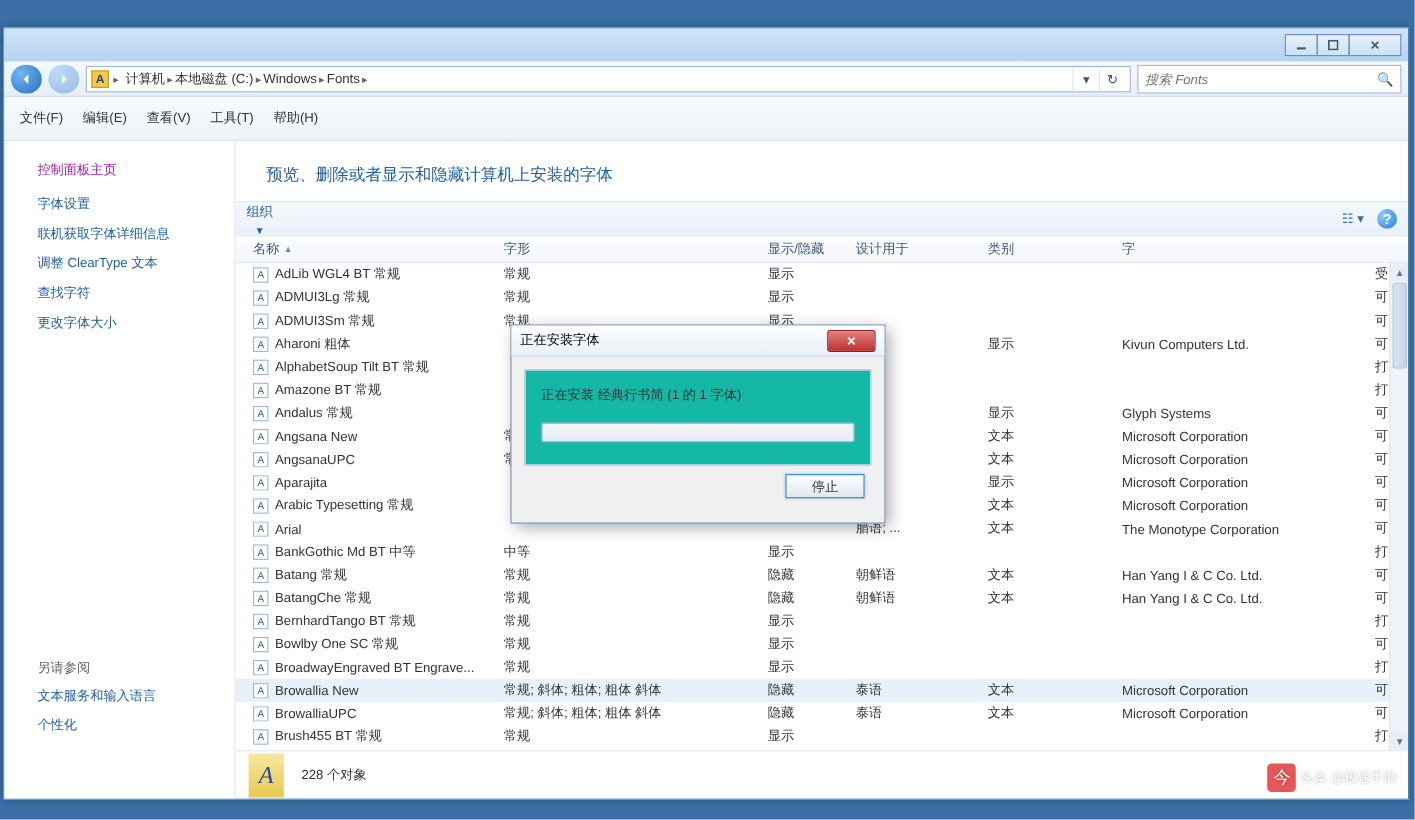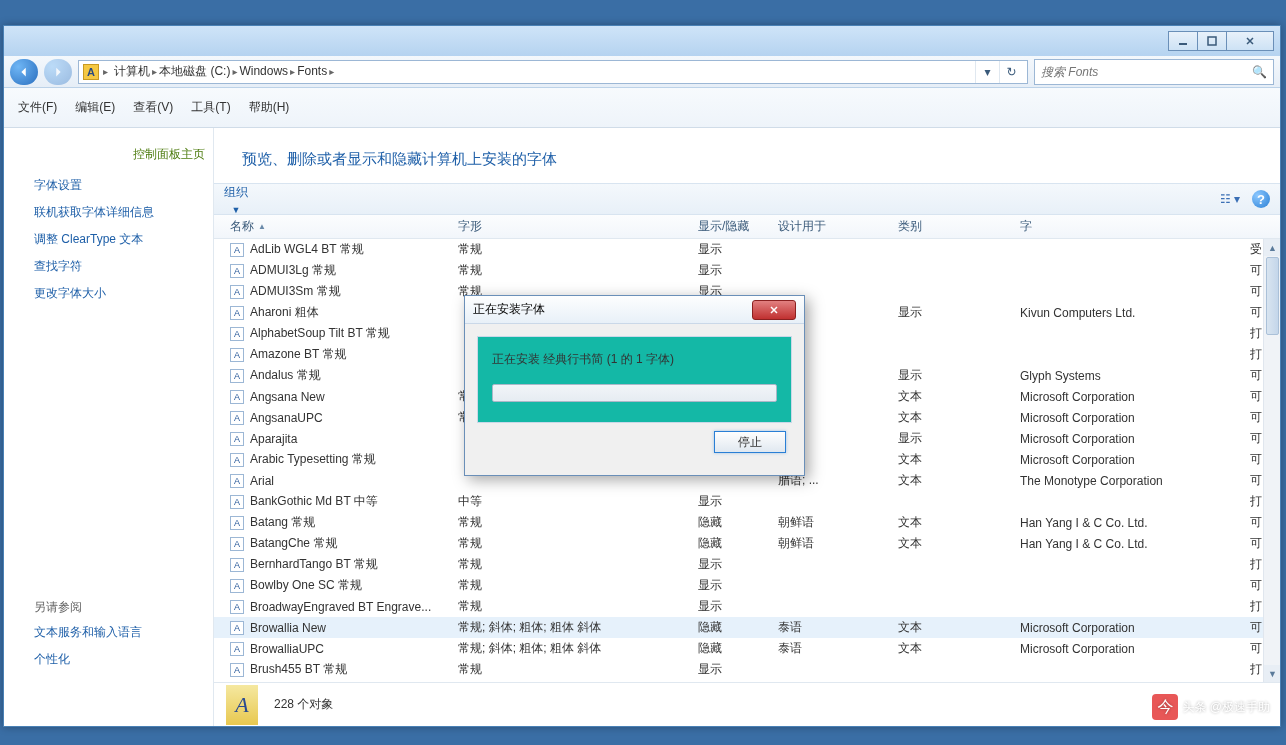--- a/index.html
+++ b/index.html
@@ -25,21 +25,21 @@
 .searchbox { width:240px; height:24px; background:#fff; border:1px solid #9cb7d5; display:flex; align-items:center; padding:12px 6px; }
 .searchbox input { border:none; outline:none; flex:1; color:#999; font-style:italic; }
 .searchbox .sicon { color:#3a6fb5; }
 
 .menubar { height:40px; background:linear-gradient(#f7fafd,#eef4fa); border-bottom:1px solid #d0dce8; display:flex; align-items:center; padding:0 6px; gap:2px; }
 .menuitem { padding:3px 8px; color:#333; }
 
 .body { flex:1; display:flex; overflow:hidden; }
 
 .sidebar { width:210px; background:#fff; border-right:1px solid #e0e8f0; padding:18px 8px 8px 30px; display:flex; flex-direction:column; }
-.sidehead { color:#4d7c0f; margin-bottom:14px;text-align:right; }
+.sidehead { color:#a21caf; margin-bottom:14px; }
 .sidelink { color:#1e5fa8; margin-bottom:10px; }
 .sidefoot { margin-top:auto; position:relative; top:-40px; }
 .sidefootlabel { color:#666; margin-bottom:8px; }
 
 .main { flex:1; display:flex; flex-direction:column; overflow:hidden; }
 .pagetitle { padding:22px 28px 14px; color:#1e5fa8; font-size:15px; }
 
 .toolbar { height:32px; background:linear-gradient(#f4f8fc,#e8f0f8); border-top:1px solid #d8e4f0; border-bottom:1px solid #d8e4f0; display:flex; align-items:center; padding:0 10px; }
 .orgbtn { color:#1e5fa8; display:flex; align-items:center; gap:4px;flex-direction:column; }
 .tooltools { margin-left:auto; display:flex; align-items:center; gap:12px; }

